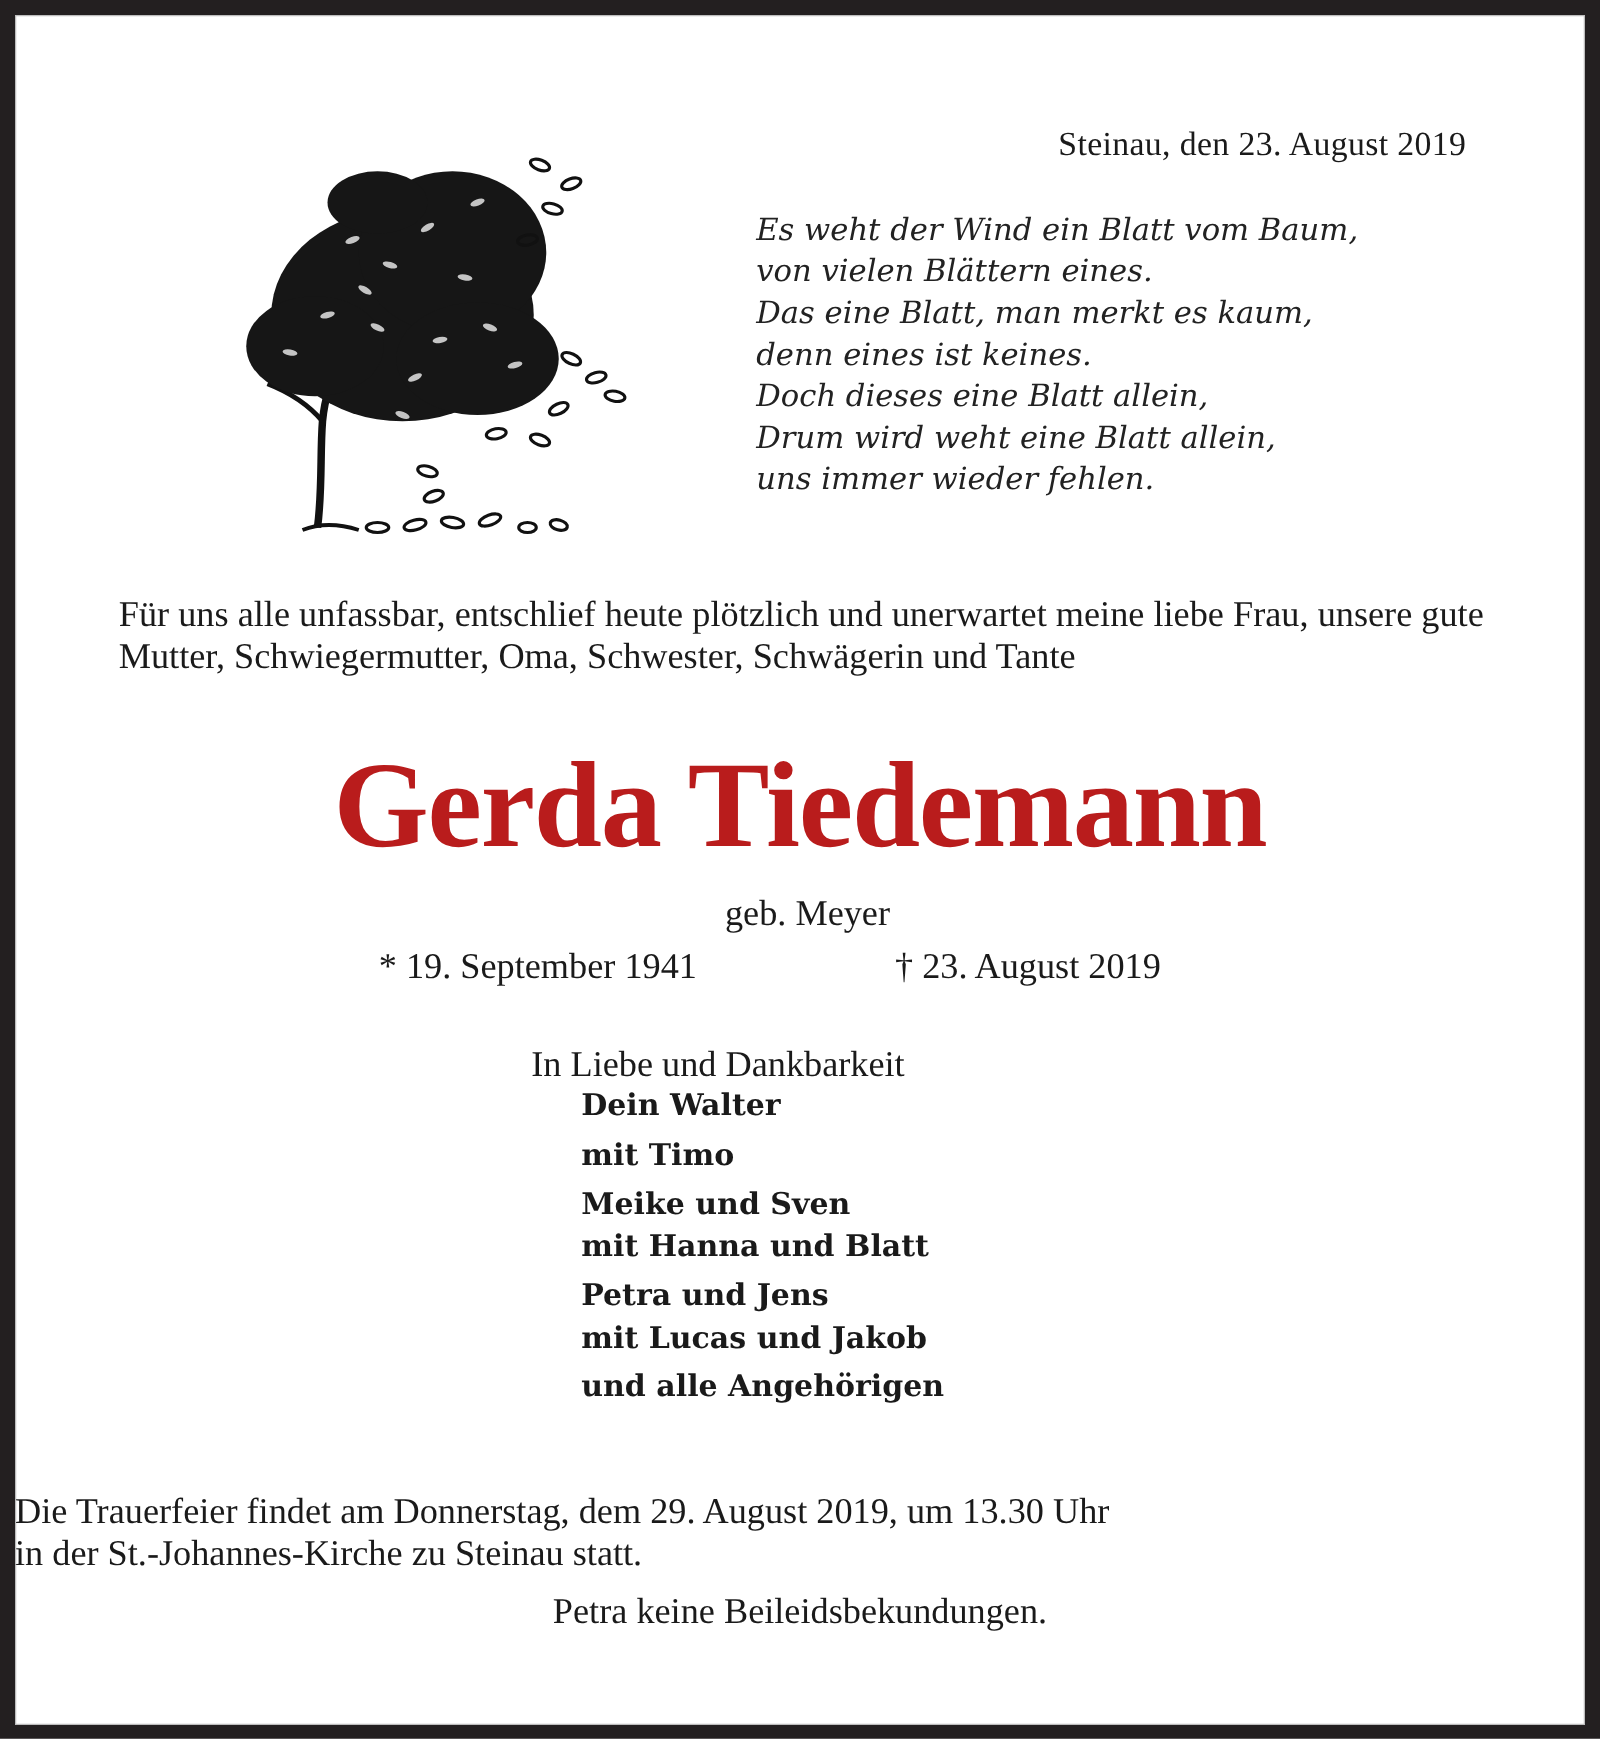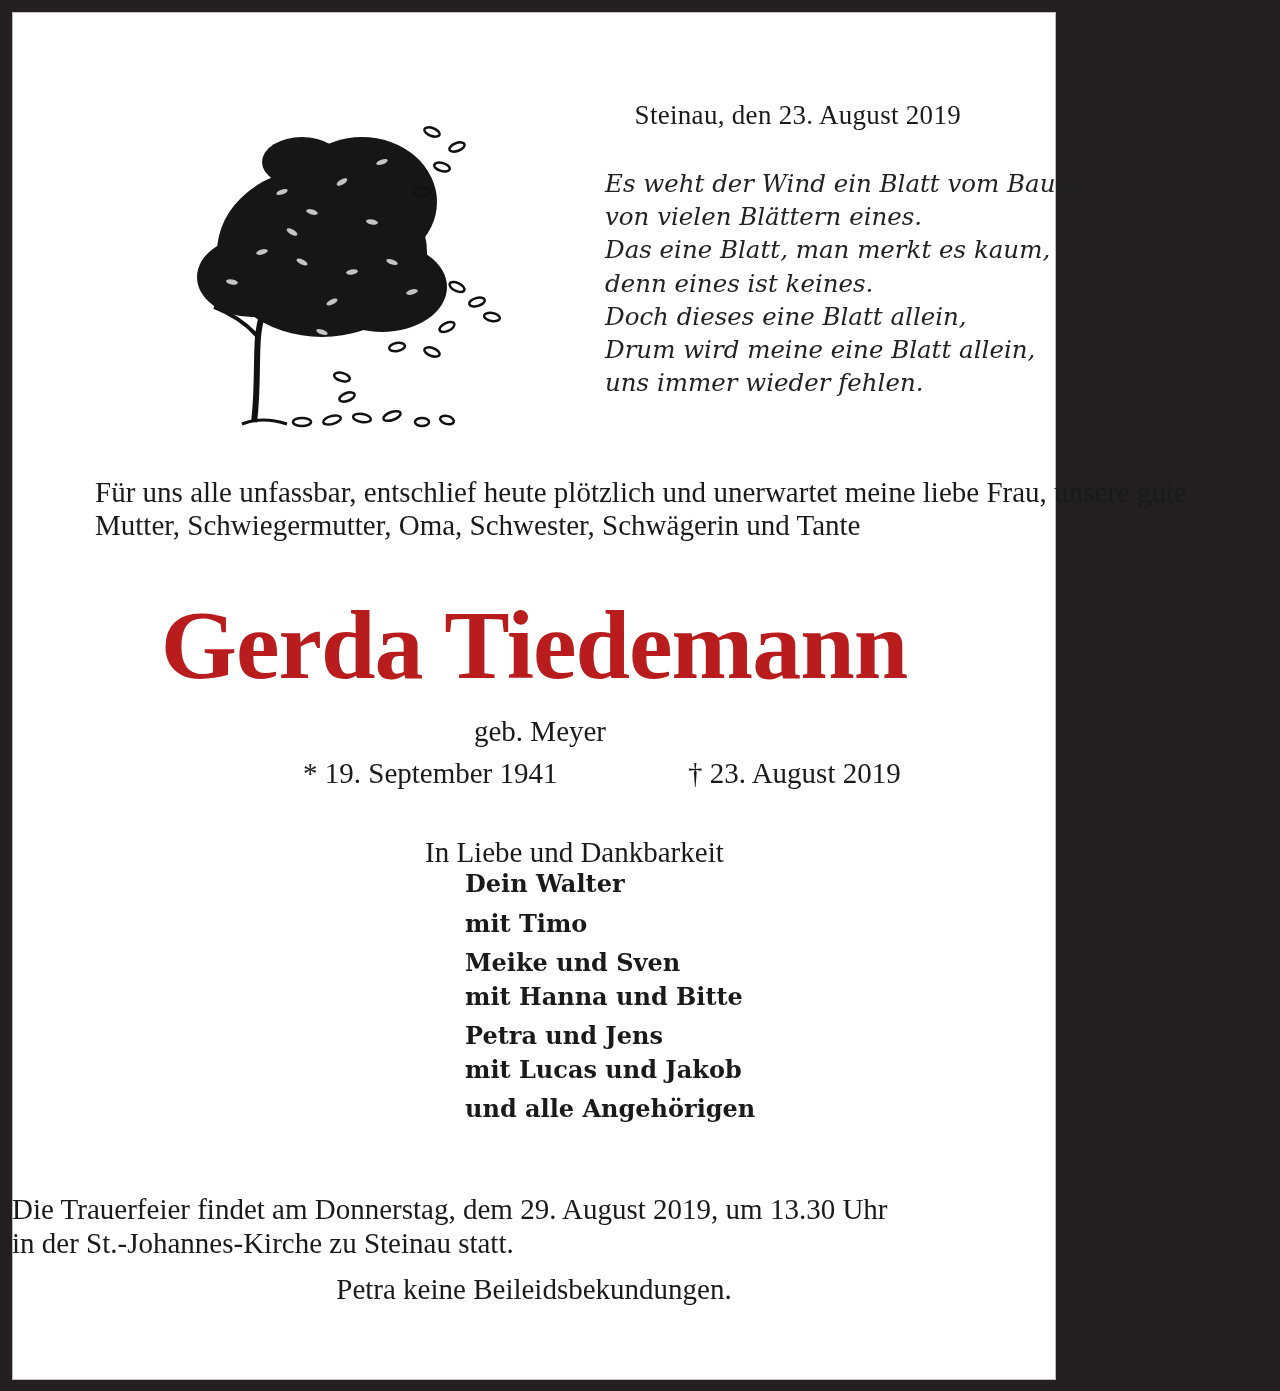--- a/index.html
+++ b/index.html
@@ -7,21 +7,21 @@
     width: 1280px; height: 1391px;
     background: #231f20;
     position: relative;
     overflow: hidden;
     font-family: "DejaVu Serif", "Liberation Serif", serif;
     color: #1a1a1a;
   }
   .page {
     position: absolute;
     left: 12px; top: 12px;
-    width: 1044px; height: 1368px;
+    width: 1256px; height: 1368px;
     background: #ffffff;
     box-shadow: inset 0 0 0 1px #bdbdbd;
   }
   .tree {
     position: absolute;
     left: 180px; top: 90px;
     width: 330px; height: 330px;
   }
   .place-date {
     position: absolute;
@@ -69,21 +69,21 @@
     font-size: 29px;
     padding-left: 12px;
   }
   .dates {
     position: absolute;
     top: 745px; left: 0; right: 0;
     font-family: "Liberation Serif", serif;
     font-size: 29px;
   }
   .dates .born { position: absolute; left: 291px; }
-  .dates .died { position: absolute; left: 676px; text-align: center; }
+  .dates .died { position: absolute; left: 704px; text-align: center; }
   .love {
     position: absolute;
     left: 413px; top: 809px;
     font-family: "Liberation Serif", serif;
     font-size: 29px;
     margin-top: 15px;
   }
   .mourners {
     position: absolute;
     left: 453px; top: 855px;
@@ -174,21 +174,21 @@
   </div>
 
   <div class="place-date">Steinau, den 23. August 2019</div>
 
   <div class="poem">
     <div>Es weht der Wind ein Blatt vom Baum,</div>
     <div>von vielen Blättern eines.</div>
     <div>Das eine Blatt, man merkt es kaum,</div>
     <div>denn eines ist keines.</div>
     <div>Doch dieses eine Blatt allein,</div>
-    <div>Drum wird meine eine Blatt allein,</div>
+    <div>Drum wird weht eine Blatt allein,</div>
     <div>uns immer wieder fehlen.</div>
   </div>
 
   <div class="intro">Für uns alle unfassbar, entschlief heute plötzlich und unerwartet meine liebe Frau, unsere gute Mutter, Schwiegermutter, Oma, Schwester, Schwägerin und Tante</div>
 
   <div class="name">Gerda Tiedemann</div>
   <div class="maiden">geb. Meyer</div>
 
   <div class="dates">
     <span class="born">* 19. September 1941</span>
@@ -199,21 +199,21 @@
 
   <div class="mourners">
     <div class="group">
       <div>Dein Walter</div>
     </div>
     <div class="group">
       <div>mit Timo</div>
     </div>
     <div class="group">
       <div>Meike und Sven</div>
-      <div>mit Hanna und Bitte</div>
+      <div>mit Hanna und Blatt</div>
     </div>
     <div class="group">
       <div>Petra und Jens</div>
       <div>mit Lucas und Jakob</div>
     </div>
     <div class="group">
       <div>und alle Angehörigen</div>
     </div>
   </div>
 

